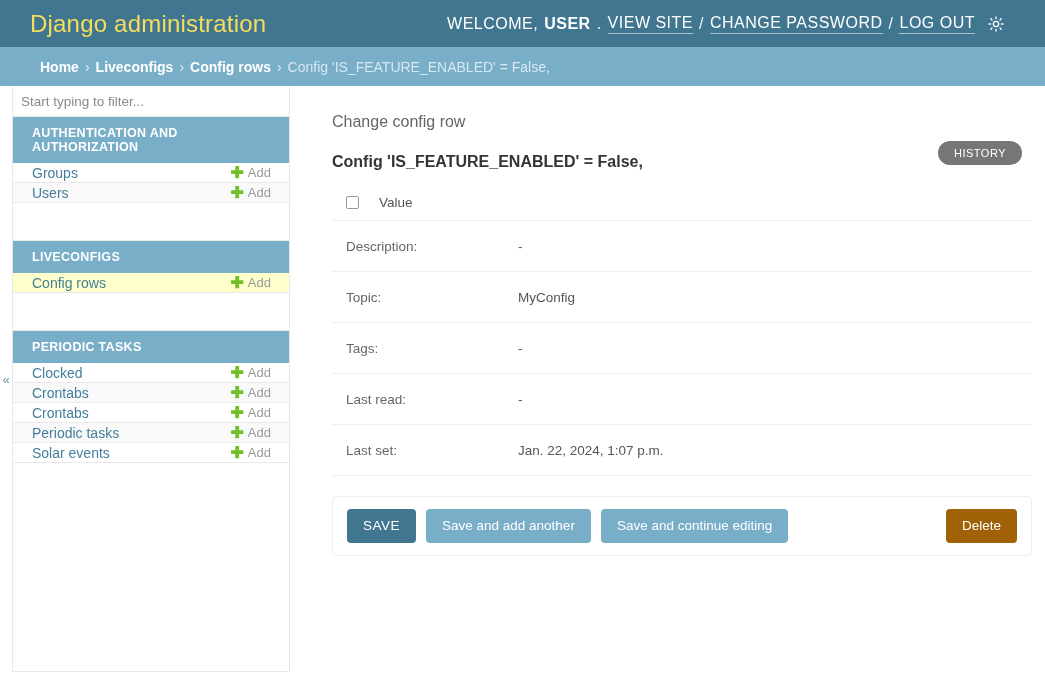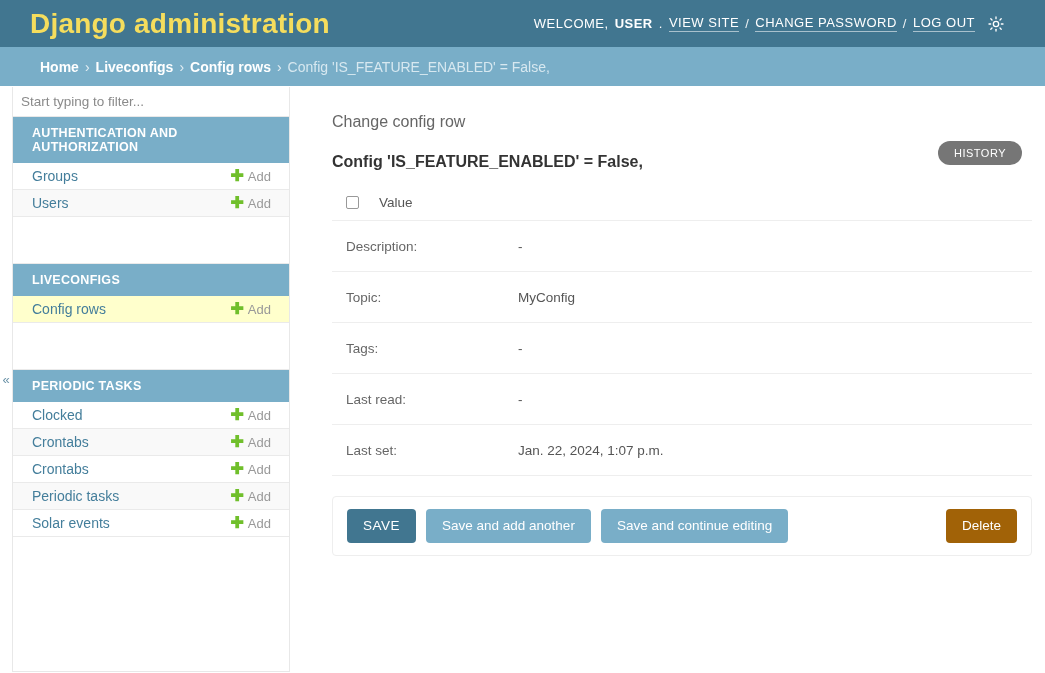--- a/index.html
+++ b/index.html
@@ -18,27 +18,27 @@
     height: 47px;
     background: #417690;
     color: #ffc;
     display: flex;
     align-items: center;
     padding: 0 40px 0 30px;
     justify-content: space-between;
   }
   #branding h1 {
     margin: 0;
-    font-size: 28px;
-    font-weight: 700;
+    font-size: 24px;
+    font-weight: 400;
     color: #f5dd5d;
     letter-spacing: .2px;
   }
   #user-tools {
-    font-size: 13px;
+    font-size: 16px;
     letter-spacing: .5px;
     text-transform: uppercase;
     color: #fff;
     display: flex;
     align-items: center;
     gap: 6px;
     white-space: nowrap;
   }
   #user-tools .welcome { font-weight: 400; }
   #user-tools .uname { font-weight: bold; }
@@ -104,38 +104,38 @@
     border-left: 0; border-right: 0; border-top: 0;
     padding: 7px 8px;
     font-size: 13.5px;
     font-family: "Liberation Sans", sans-serif;
     color: #333;
     background: #fff;
     outline: none;
   }
   #nav-filter::placeholder { color: #8a8a8a; }
 
-  .app-module { margin-bottom: 17px; }
+  .app-module { margin-bottom: 8px; }
   .app-caption {
     background: #79aec8;
     color: #fff;
     padding: 9px 19px;
     font-size: 12.5px;
     font-weight: bold;
     letter-spacing: .3px;
     text-transform: uppercase;
   }
   .model-row {
     display: flex;
     align-items: center;
     justify-content: space-between;
     padding: 8px 18px 8px 19px;
     border-bottom: 1px solid #eaeaea;
     background: #fff;
-    height: 27px;
+    height: 20px;
   }
   .model-row.alt { background: #f9f9f9; }
   .model-row.current { background: #ffffcc; }
   .model-row .model-name {
     color: #447e9b;
     font-size: 14px;
     text-decoration: none;
     cursor: pointer;
   }
   .model-row .addlink {

